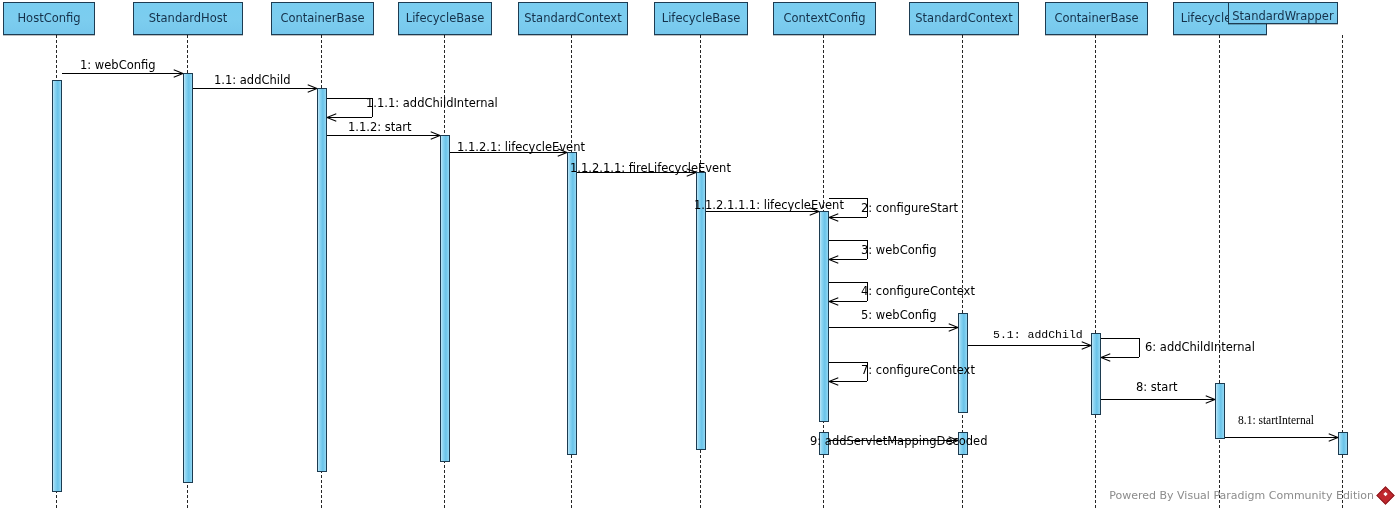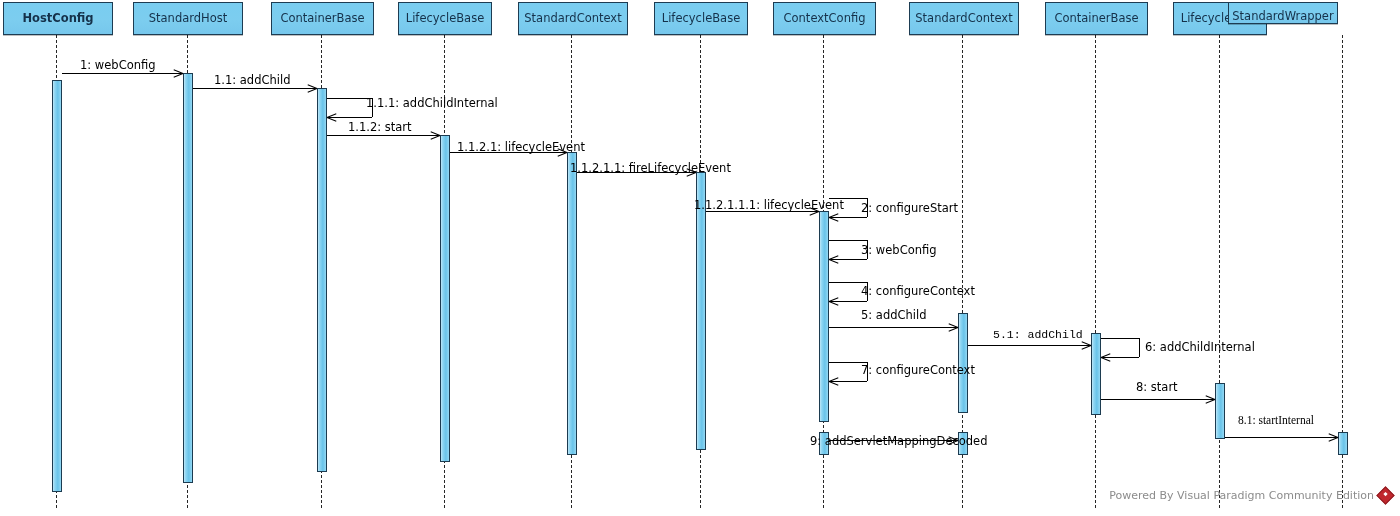--- a/index.html
+++ b/index.html
@@ -217,31 +217,31 @@
       <div class="msg-label" style="left: 80px; top: 60px;">1: webConfig</div>
       <div class="msg-label" style="left: 214px; top: 75px;">1.1: addChild</div>
       <div class="msg-label" style="left: 366px; top: 98px;">1.1.1: addChildInternal</div>
       <div class="msg-label" style="left: 348px; top: 122px;">1.1.2: start</div>
       <div class="msg-label" style="left: 457px; top: 142px;">1.1.2.1: lifecycleEvent</div>
       <div class="msg-label" style="left: 570px; top: 163px;">1.1.2.1.1: fireLifecycleEvent</div>
       <div class="msg-label" style="left: 694px; top: 200px;">1.1.2.1.1.1: lifecycleEvent</div>
       <div class="msg-label" style="left: 861px; top: 203px;">2: configureStart</div>
       <div class="msg-label" style="left: 861px; top: 245px;">3: webConfig</div>
       <div class="msg-label" style="left: 861px; top: 286px;">4: configureContext</div>
-      <div class="msg-label" style="left: 861px; top: 310px;">5: addChild</div>
+      <div class="msg-label" style="left: 861px; top: 310px;">5: webConfig</div>
       <div class="msg-label" style="left: 993px; top: 329px; font-family: Liberation Mono, monospace;">5.1: addChild</div>
       <div class="msg-label" style="left: 1145px; top: 342px;">6: addChildInternal</div>
       <div class="msg-label" style="left: 861px; top: 365px;">7: configureContext</div>
       <div class="msg-label" style="left: 1136px; top: 382px;">8: start</div>
       <div class="msg-label" style="left: 1238px; top: 415px; font-family: Liberation Serif, serif;">8.1: startInternal</div>
       <div class="msg-label" style="left: 810px; top: 424px; margin-top: 12px;">9: addServletMappingDecoded</div>
     </div>
 
   <div id="heads-layer">
-      <div class="lifeline-head" style="left: 3px; top: 2px; width: 110px; height: 33px; font-weight: bold;">
+      <div class="lifeline-head" style="left: 3px; top: 2px; width: 92px; height: 33px;">
         <span class="lbl">HostConfig</span>
       </div>
       <div class="lifeline-head" style="left: 133px; top: 2px; width: 110px; height: 33px;">
         <span class="lbl">StandardHost</span>
       </div>
       <div class="lifeline-head" style="left: 271px; top: 2px; width: 103px; height: 33px;">
         <span class="lbl">ContainerBase</span>
       </div>
       <div class="lifeline-head" style="left: 398px; top: 2px; width: 94px; height: 33px;">
         <span class="lbl">LifecycleBase</span>

